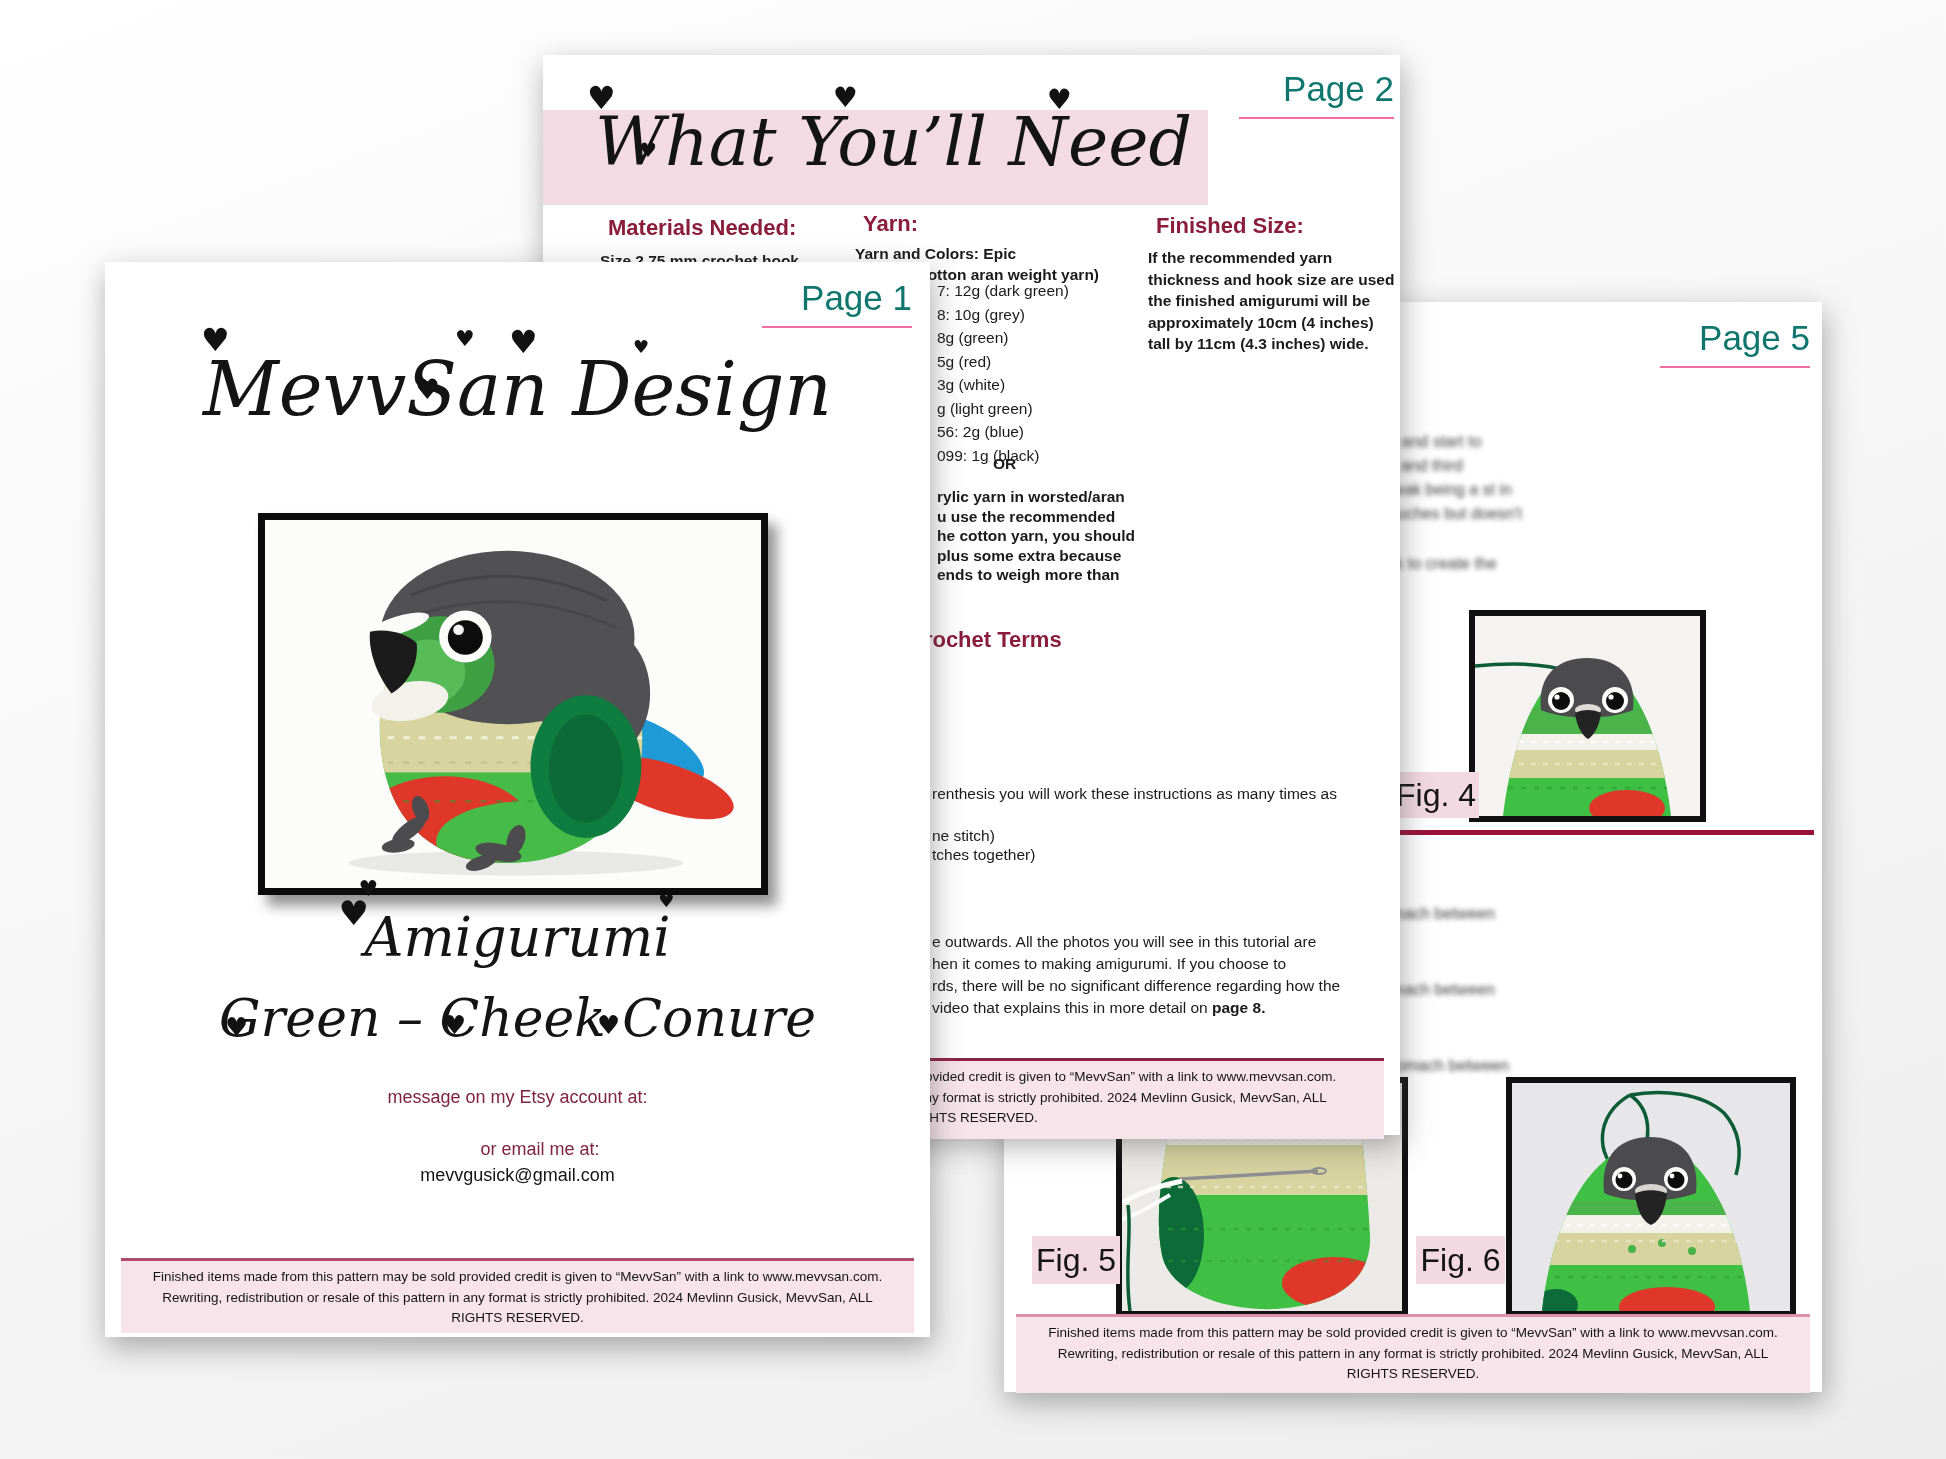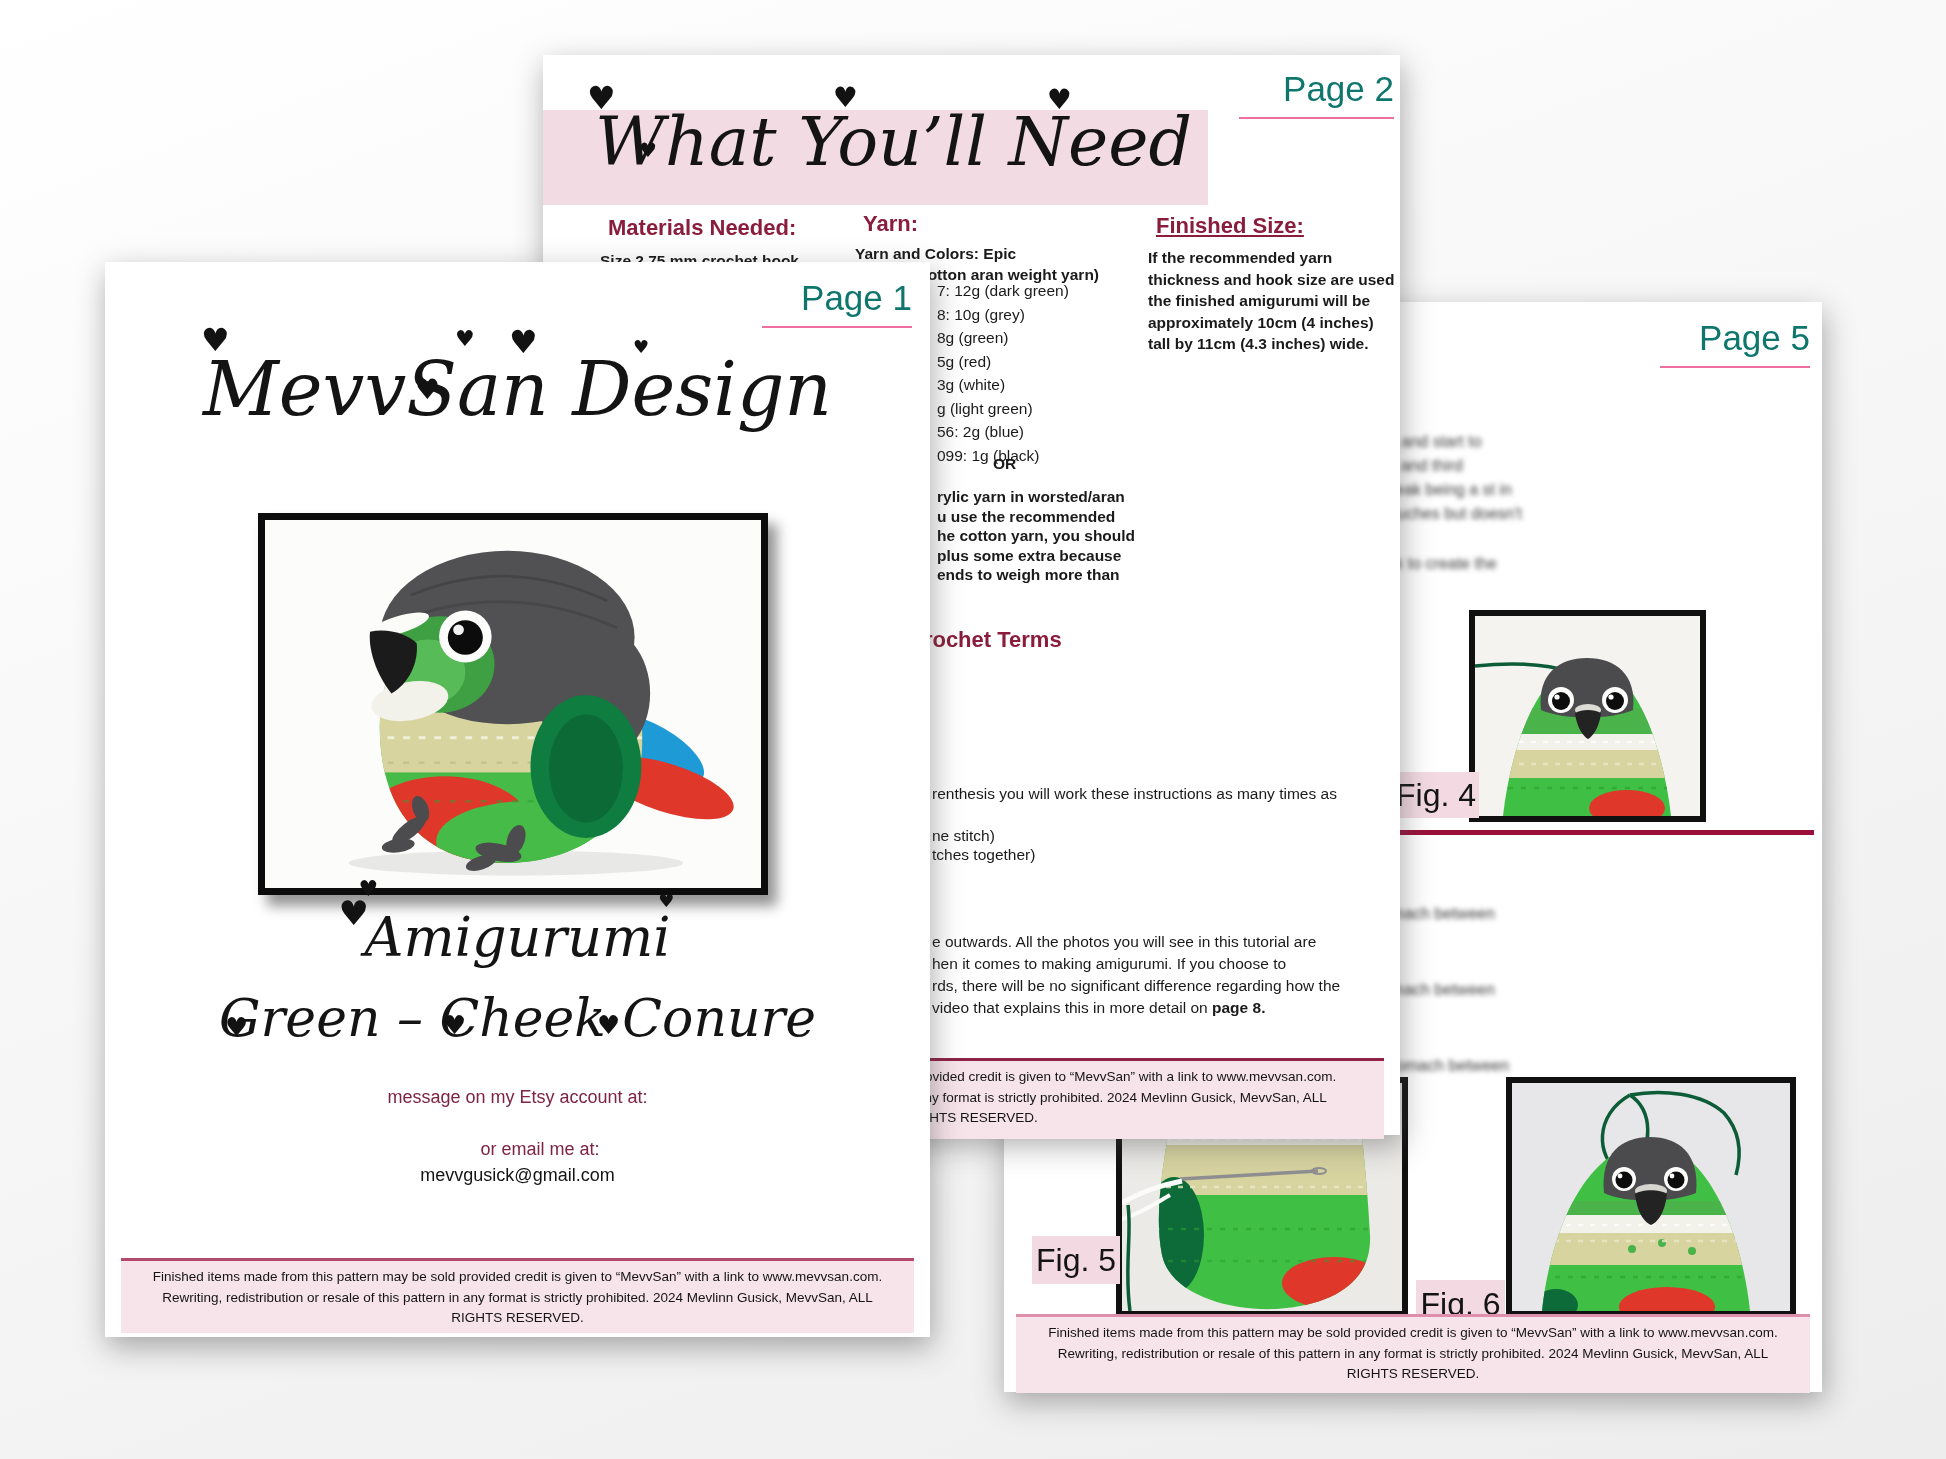--- a/index.html
+++ b/index.html
@@ -158,21 +158,21 @@
         <circle cx="112" cy="96" r="12" fill="#fdfdfc"></circle>
           <circle cx="112" cy="97" r="8.5" fill="#0d0d0e"></circle>
           <circle cx="108" cy="93" r="2.4" fill="#fff"></circle>
         <circle cx="164" cy="96" r="12" fill="#fdfdfc"></circle>
           <circle cx="164" cy="97" r="8.5" fill="#0d0d0e"></circle>
           <circle cx="160" cy="93" r="2.4" fill="#fff"></circle>
         <ellipse cx="139" cy="108" rx="16" ry="7" fill="#d6d5cf"></ellipse>
         <path d="M123 111 C130 106 148 106 155 111 C153 130 145 140 139 142 C133 140 125 130 123 111 Z" fill="#232324"></path>
       </svg>
     </div>
-    <div class="figlabel" style="left:412px;top:934px;width:89px;height:48px;margin-top:44px;">
+    <div class="figlabel" style="left:412px;top:934px;width:89px;height:48px;">
       <span>Fig. 6</span>
     </div>
 
     <div class="footerbox" style="left:12px;right:12px;top:1012px;height:70px;border-top:3px solid #dd8fab;padding-top:6px;">
       <div class="fl">Finished items made from this pattern may be sold provided credit is given to “MevvSan” with a link to www.mevvsan.com.</div>
       <div class="fl">Rewriting, redistribution or resale of this pattern in any format is strictly prohibited. 2024 Mevlinn Gusick, MevvSan, ALL</div>
       <div class="fl">RIGHTS RESERVED.</div>
     </div>
   </div>
 
@@ -213,21 +213,21 @@
     <div class="abs b15" style="left:450px;top:400px;">OR</div>
 
     <div class="abs" style="left:394px;top:432px;line-height:19.5px;">
       <div class="b15">rylic yarn in worsted/aran</div>
       <div class="b15">u use the recommended</div>
       <div class="b15">he cotton yarn, you should</div>
       <div class="b15">plus some extra because</div>
       <div class="b15">ends to weigh more than</div>
     </div>
 
-    <div class="colhead" style="left:605px;top:158px;text-decoration:underline;">Finished Size:</div>
+    <div class="colhead" style="left:605px;top:158px;">Finished Size:</div>
     <div class="abs" style="left:605px;top:192px;line-height:21.5px;">
       <div class="b15">If the recommended yarn</div>
       <div class="b15">thickness and hook size are used</div>
       <div class="b15">the finished amigurumi will be</div>
       <div class="b15">approximately 10cm (4 inches)</div>
       <div class="b15">tall by 11cm (4.3 inches) wide.</div>
     </div>
 
     <div class="colhead" style="left:357px;top:572px;">Crochet Terms</div>
     <div class="abs r15" style="left:389px;top:730px;">renthesis you will work these instructions as many times as</div>

